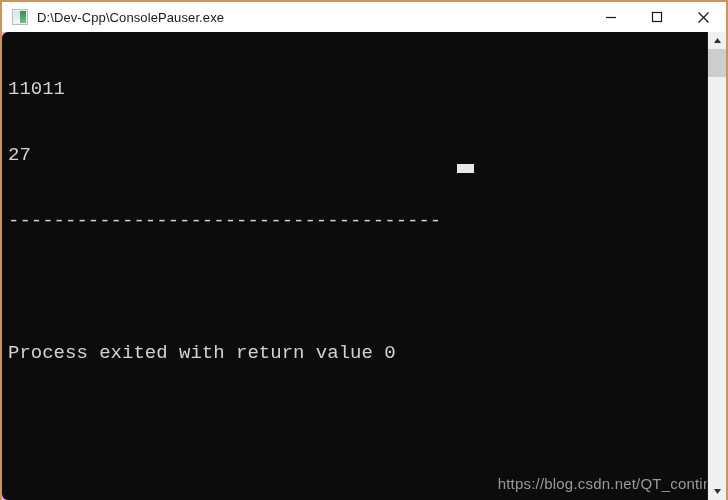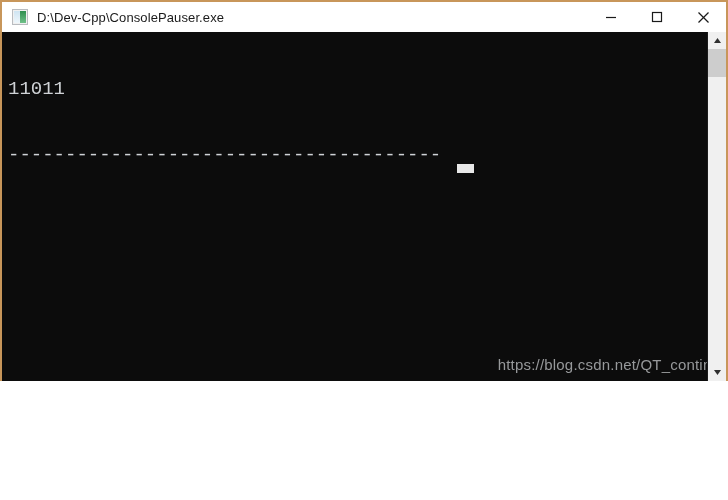--- a/index.html
+++ b/index.html
@@ -11,21 +11,21 @@
     width: 728px;
     height: 500px;
     overflow: hidden;
     font-family: "Liberation Sans", sans-serif;
   }
 
   
   #window {
     position: relative;
     width: 728px;
-    height: 381px;
+    height: 500px;
     box-sizing: border-box;
     background: #f0abfc;
     border-left: 2px solid #c8965a;
     border-right: 2px solid #c8965a;
     border-top: 2px solid #c8965a;
     overflow: hidden;
   }
 
   
   #titlebar {
@@ -87,20 +87,21 @@
 
   
   #console {
     position: absolute;
     left: 0;
     top: 30px;
     right: 0;
     bottom: 0;
     background: #0c0c0c;
     overflow: hidden;
+    border-radius: 6px;
   }
   #console-text {
     position: absolute;
     left: 6px;
     top: 2px;
     right: 20px;
     margin: 0;
     font-family: "Liberation Mono", "DejaVu Sans Mono", monospace;
     font-size: 19px;
     line-height: 22px;
@@ -201,22 +202,24 @@
           <line x1="1.5" y1="1.5" x2="11.5" y2="11.5" stroke="#1a1a1a" stroke-width="1.2"></line>
           <line x1="11.5" y1="1.5" x2="1.5" y2="11.5" stroke="#1a1a1a" stroke-width="1.2"></line>
         </svg>
       </div>
     </div>
   </div>
 
   <div id="console">
     <div id="console-text">
       <span class="console-line">11011</span>
+      <span class="console-line">27</span>
       <span class="console-line">--------------------------------------</span>
       <span class="console-line"></span>
+      <span class="console-line">Process exited with return value 0</span>
     </div>
 
     <div id="cursor-block"></div>
 
     <div id="watermark">https://blog.csdn.net/QT_continu</div>
   </div>
 
   <div id="scrollbar">
     <div class="sb-arrow" id="sb-arrow-up">
       <svg width="9" height="7" viewBox="0 0 9 7" aria-hidden="true">

